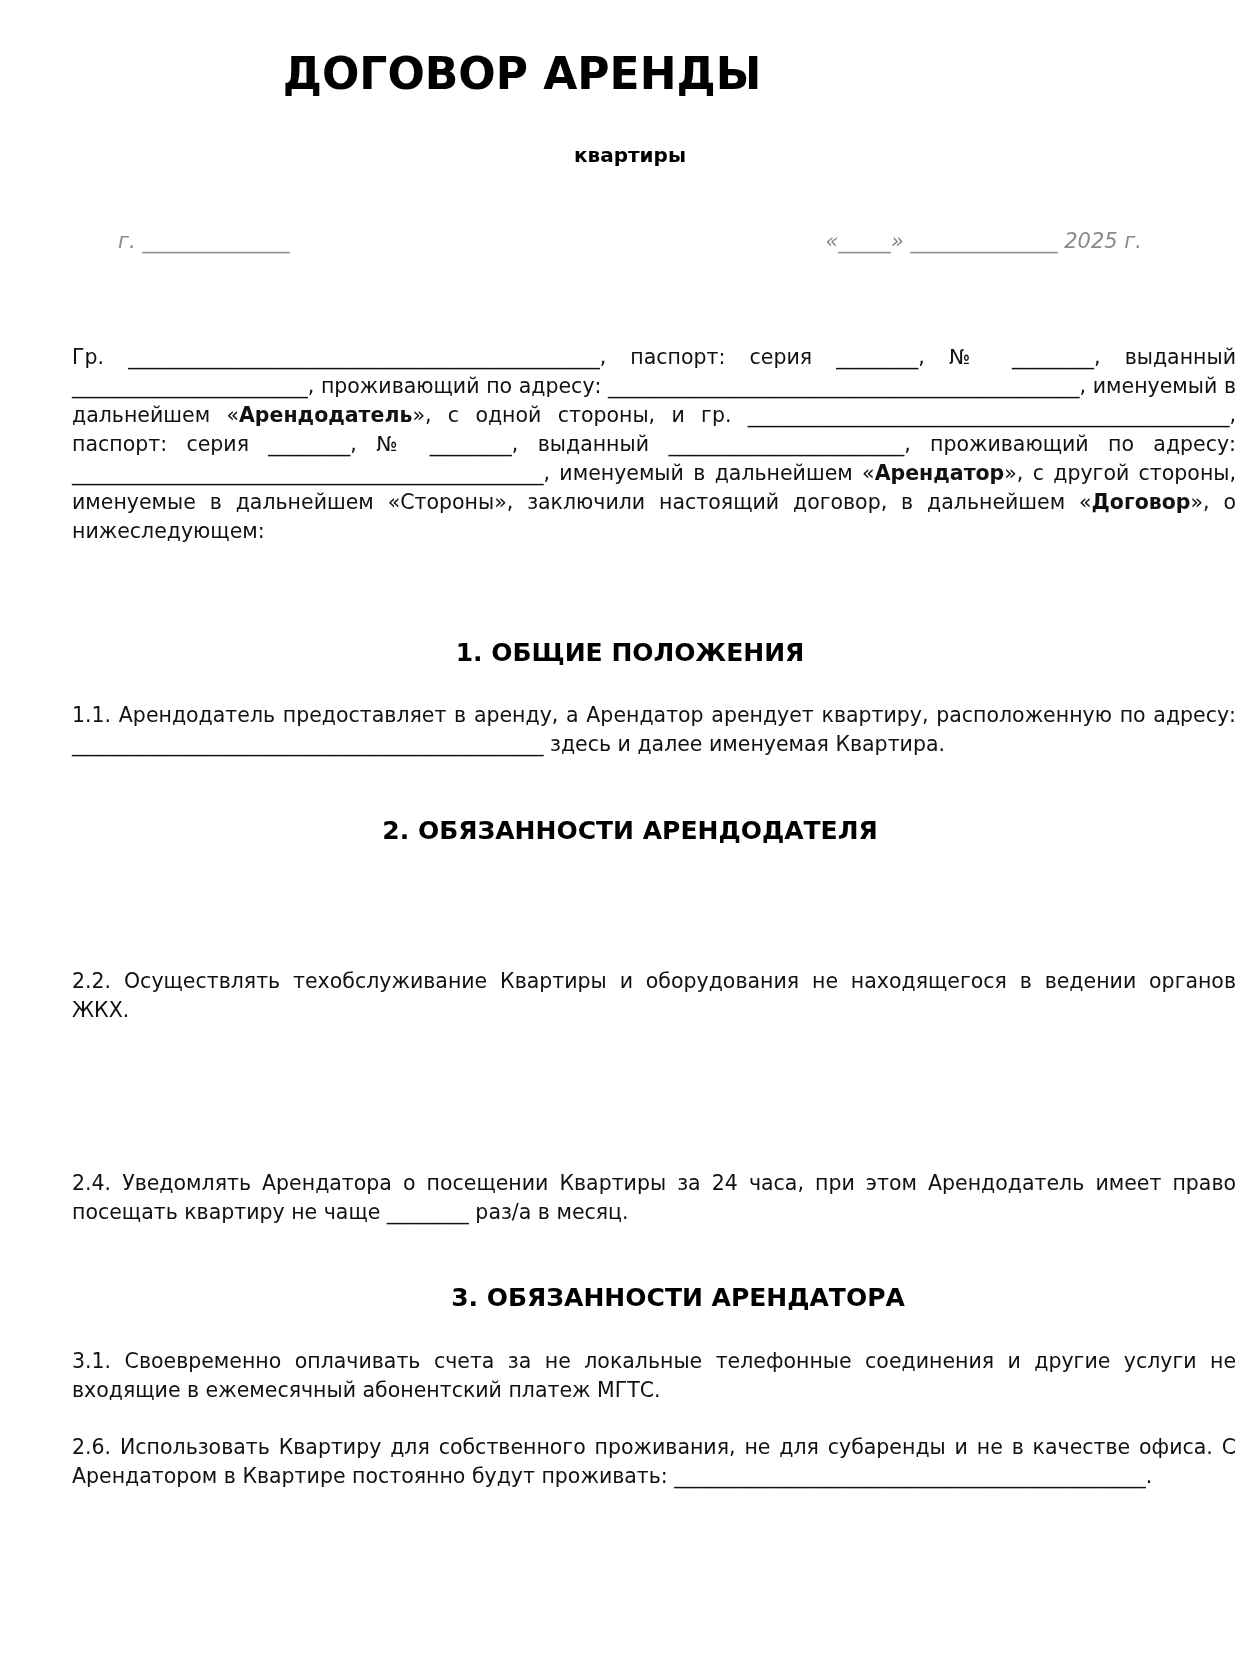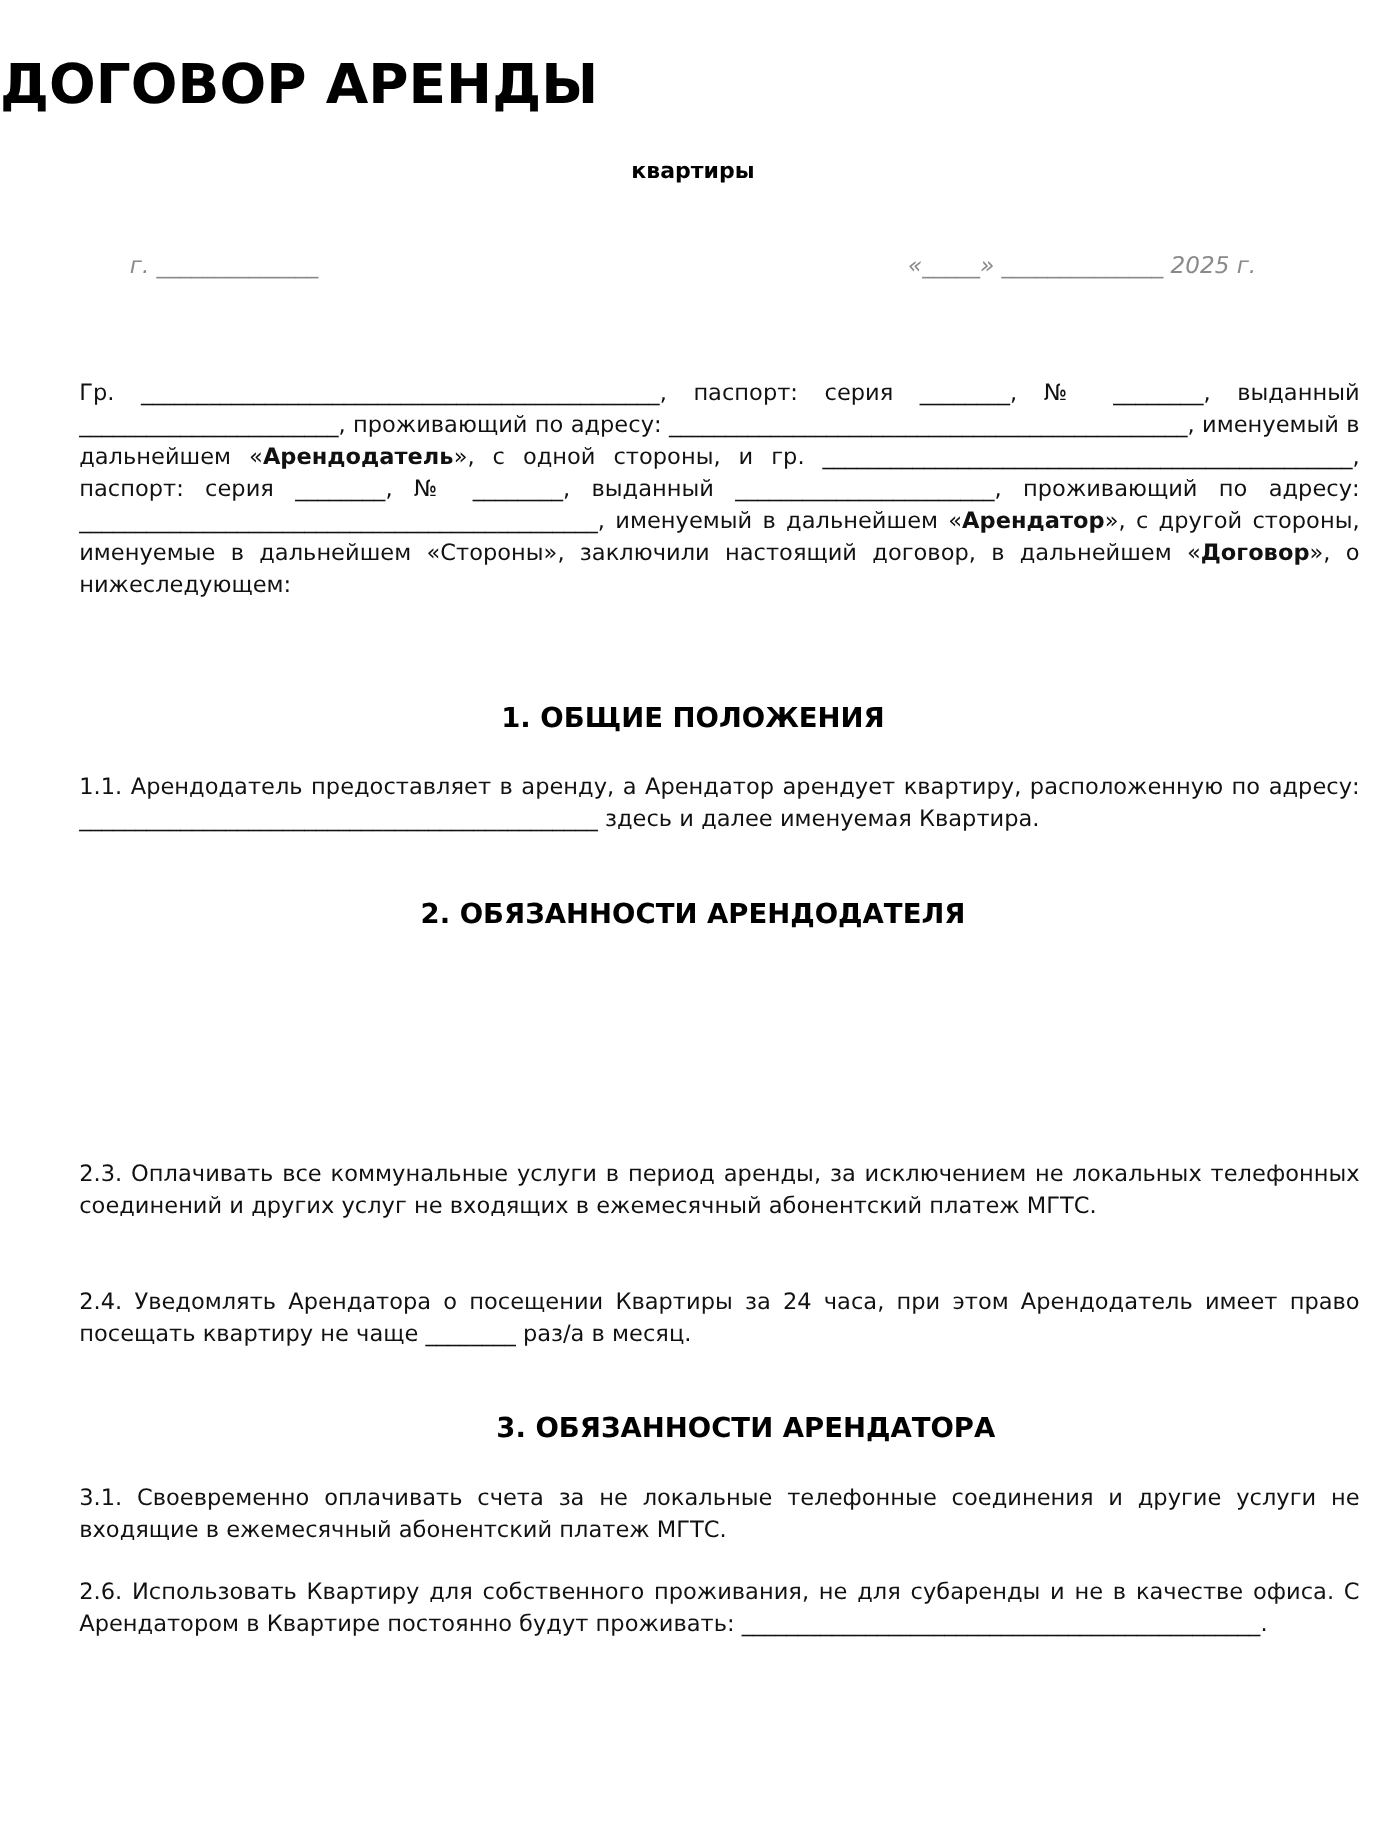--- a/index.html
+++ b/index.html
@@ -1,18 +1,18 @@
 <!DOCTYPE html>
 <html><head>
   <meta charset="utf-8">
   <style>
     html, body { margin: 0; padding: 0; background: #ffffff; }
     body { width: 1260px; height: 1680px; overflow: hidden; position: relative; color: #111; font-family: "DejaVu Sans", sans-serif; }
     .page { position: absolute; left: 0; top: 0; width: 1260px; height: 1680px; }
-    .title { position: absolute; top: 48px; left: 0; width: 1044px; font-family: "DejaVu Sans", sans-serif; font-weight: bold; font-size: 50px; letter-spacing: 0px; color: #000; }
+    .title { position: absolute; top: 48px; left: 0; width: 1044px; text-align: center; font-family: "DejaVu Sans", sans-serif; font-weight: bold; font-size: 44px; letter-spacing: 0px; color: #000; }
     .subtitle { position: absolute; top: 143px; left: 0; width: 1260px; text-align: center; font-weight: bold; font-size: 20px; color: #000; }
     .place { position: absolute; top: 229px; left: 78px; font-style: italic; font-size: 21px; color: #8a8a8a; margin-left: 40px; }
     .date { position: absolute; top: 229px; right: 118px; font-style: italic; font-size: 21px; color: #8a8a8a; }
     .para { position: absolute; left: 72px; width: 1164px; font-size: 20.5px; line-height: 29px; text-align: justify; color: #111; }
     .para b { font-weight: bold; }
     .heading { position: absolute; left: 0; width: 1260px; text-align: center; font-weight: bold; font-size: 25px; color: #000; }
   </style>
 </head>
 <body>
 
@@ -24,19 +24,19 @@
   <div class="date">«_____» ______________ 2025 г.</div>
 
   <div class="para" style="top:343px;">
     <span>Гр. ______________________________________________, паспорт: серия ________, № ________, выданный _______________________, проживающий по адресу: ______________________________________________, именуемый в дальнейшем «</span><b>Арендодатель</b><span>», с одной стороны, и гр. _______________________________________________, паспорт: серия ________, № ________, выданный _______________________, проживающий по адресу: ______________________________________________, именуемый в дальнейшем «</span><b>Арендатор</b><span>», с другой стороны, именуемые в дальнейшем «Стороны», заключили настоящий договор, в дальнейшем «</span><b>Договор</b><span>», о нижеследующем:</span>
   </div>
 
   <div class="heading" style="top:638px;">1. ОБЩИЕ ПОЛОЖЕНИЯ</div>
   <div class="para" style="top:701px;">1.1. Арендодатель предоставляет в аренду, а Арендатор арендует квартиру, расположенную по адресу: ______________________________________________ здесь и далее именуемая Квартира.</div>
 
   <div class="heading" style="top:816px;">2. ОБЯЗАННОСТИ АРЕНДОДАТЕЛЯ</div>
-  <div class="para" style="top:1053px;">2.3. Оплачивать все коммунальные услуги в период аренды, за исключением не локальных телефонных соединений и других услуг не входящих в ежемесячный абонентский платеж МГТС.</div>
+  <div class="para" style="top:967px;">2.2. Осуществлять техобслуживание Квартиры и оборудования не находящегося в ведении органов ЖКХ.</div>
   <div class="para" style="top:1169px;">2.4. Уведомлять Арендатора о посещении Квартиры за 24 часа, при этом Арендодатель имеет право посещать квартиру не чаще ________ раз/а в месяц.</div>
 
   <div class="heading" style="top:1283px;padding-left:48px;">3. ОБЯЗАННОСТИ АРЕНДАТОРА</div>
   <div class="para" style="top:1347px;">3.1. Своевременно оплачивать счета за не локальные телефонные соединения и другие услуги не входящие в ежемесячный абонентский платеж МГТС.</div>
   <div class="para" style="top:1433px;">2.6. Использовать Квартиру для собственного проживания, не для субаренды и не в качестве офиса. С Арендатором в Квартире постоянно будут проживать: ______________________________________________.</div>
 </div>
 
 </body></html>

